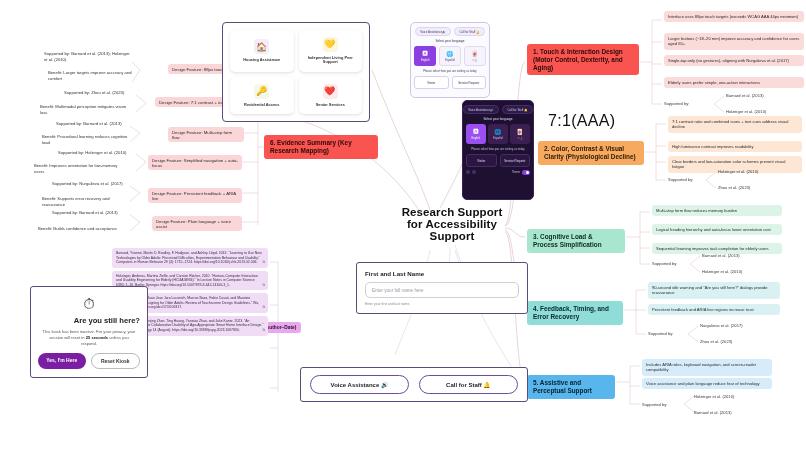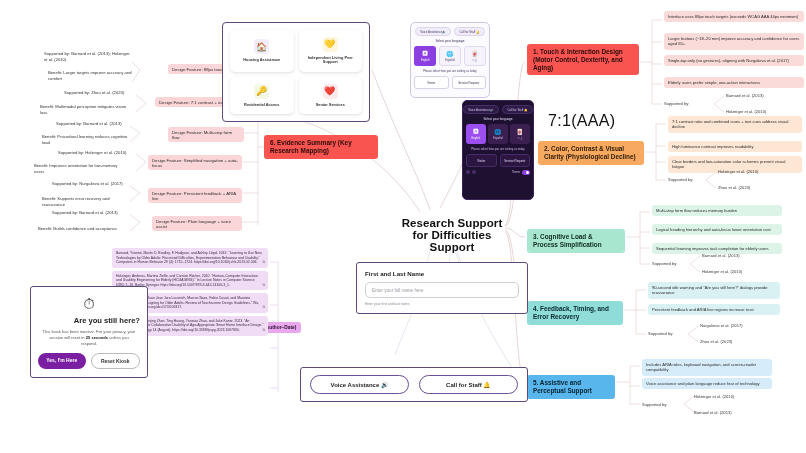--- a/index.html
+++ b/index.html
@@ -167,23 +167,23 @@
       <path d="M140 193 L130 186 M140 193 L130 201"></path>
       <path d="M140 222 L130 215 M140 222 L130 231"></path>
     </g>
 
     <g fill="none" stroke="#dcc0e4" stroke-width=".55">
       <path d="M268 328 L278 328"></path>
       <path d="M278 262 L278 392 M278 262 L270 262 M278 305 L270 305 M278 348 L270 348 M278 388 L270 388"></path>
     </g>
   </svg>
 
-  <div class="central" style="left:392px; top:217px; width:120px;">
+  <div class="central" style="left:392px; top:206px; width:120px;">
     <div>Research Support</div>
-    <div>for Difficulties</div>
+    <div>for Accessibility</div>
     <div>Support</div>
   </div>
 
   <div class="big71" style="left:548px; top:112px;">7:1(AAA)</div>
 
   <div class="node branch b1" style="left:527px; top:44px; width:112px;">1. Touch &amp; Interaction Design (Motor Control, Dexterity, and Aging)</div>
   <div class="node leaf l1" style="left:664px; top:11px; width:140px;">Interface uses 88px touch targets (exceeds WCAG AAA 44px minimum)</div>
   <div class="node leaf l1" style="left:664px; top:33px; width:140px;">Larger buttons (~18–20 mm) improve accuracy and confidence for users aged 65+</div>
   <div class="node leaf l1" style="left:664px; top:55px; width:140px;">Single-tap only (no gestures), aligning with Nurgalieva et al. (2017)</div>
   <div class="node leaf l1" style="left:664px; top:77px; width:140px;">Elderly users prefer simple, one-action interactions</div>

